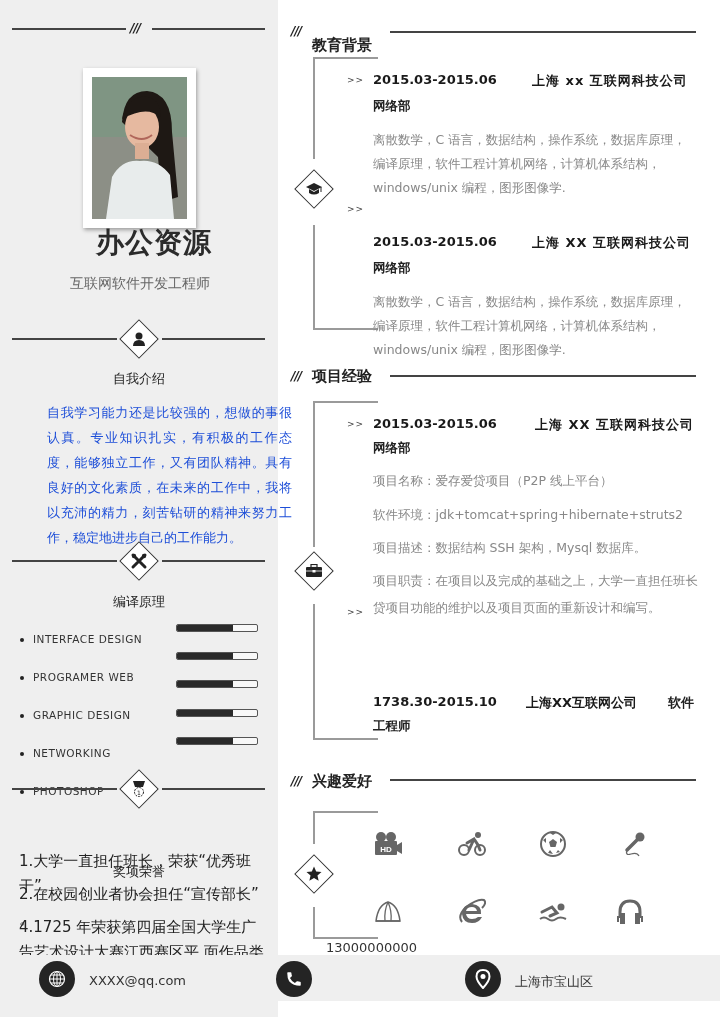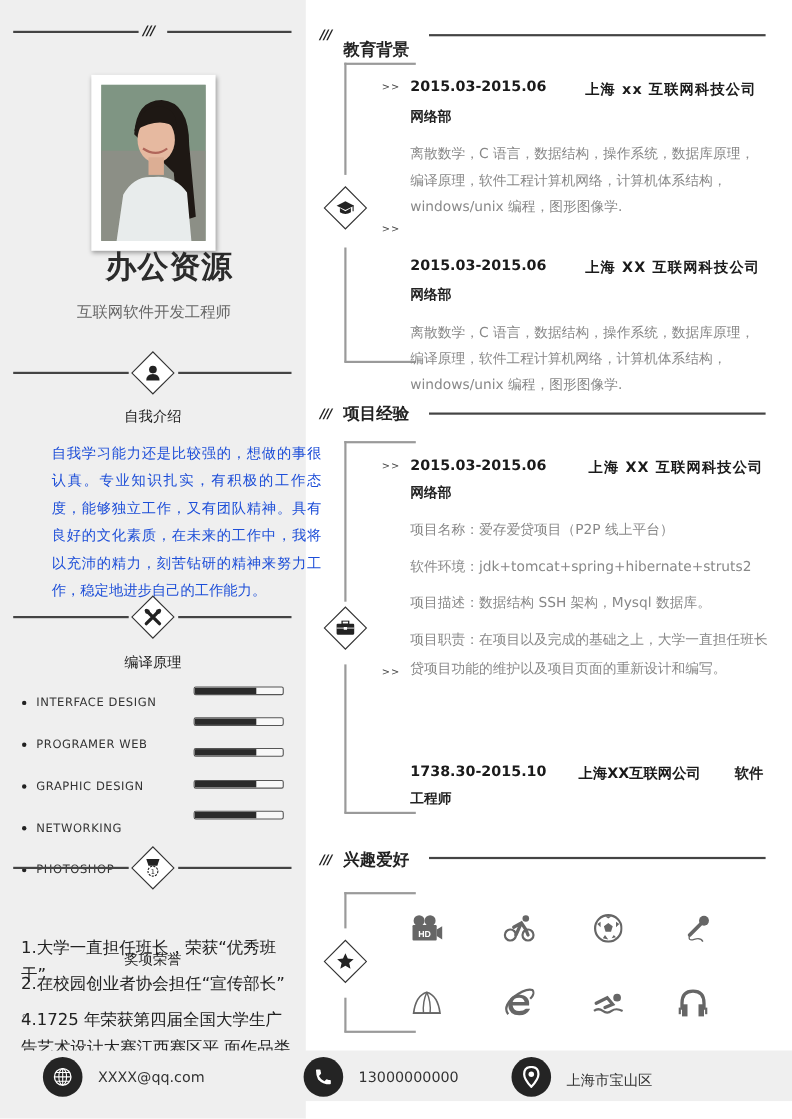--- a/index.html
+++ b/index.html
@@ -289,21 +289,21 @@
       <path d="M1.5 9 L16.5 9 M3 5 L15 5 M3 13 L15 13 M9 1.5 L9 16.5" stroke="#fff" stroke-width="1"></path>
     </svg>
 </div>
 <div class="contact-text" style="left:89px; top:973px;">XXXX@qq.com</div>
 
 <div class="contact-circle" style="left:276px; top:961px;">
   <svg width="18" height="18" viewBox="0 0 24 24">
       <path d="M6.6 10.8 Q9 15.5 13.2 17.4 L15.4 15.2 Q16 14.6 16.8 15 Q18.4 15.6 20 15.7 Q21 15.8 21 16.8 L21 20 Q21 21 20 21 Q11 21 5.5 15 Q3 11 3 4 Q3 3 4 3 L7.5 3 Q8.5 3 8.5 4 Q8.6 5.6 9.2 7.2 Q9.4 8 8.8 8.6 Z" fill="#fff"></path>
     </svg>
 </div>
-<div class="contact-text" style="left:326px; top:973px;">13000000000</div>
+<div class="contact-text" style="left:326px; top:940px;">13000000000</div>
 
 <div class="contact-circle" style="left:465px; top:961px;">
   <svg width="16" height="20" viewBox="0 0 16 20">
       <path d="M8 1 Q14.5 1 14.5 7.5 Q14.5 12 8 19 Q1.5 12 1.5 7.5 Q1.5 1 8 1 Z" fill="none" stroke="#fff" stroke-width="2"></path>
       <circle cx="8" cy="7.5" r="2.5" fill="#fff"></circle>
     </svg>
 </div>
 <div class="contact-text" style="left:515px; top:973px;">上海市宝山区</div>
 
 </body></html>

